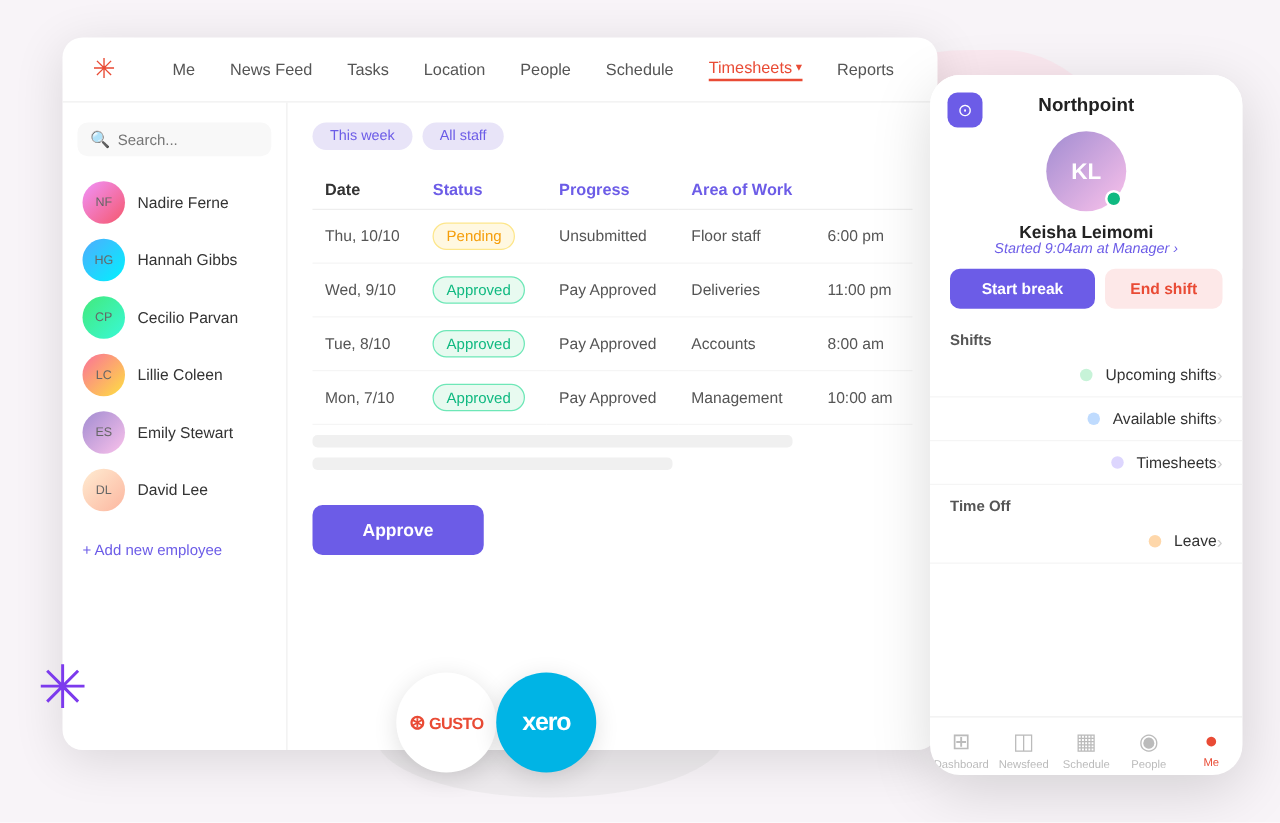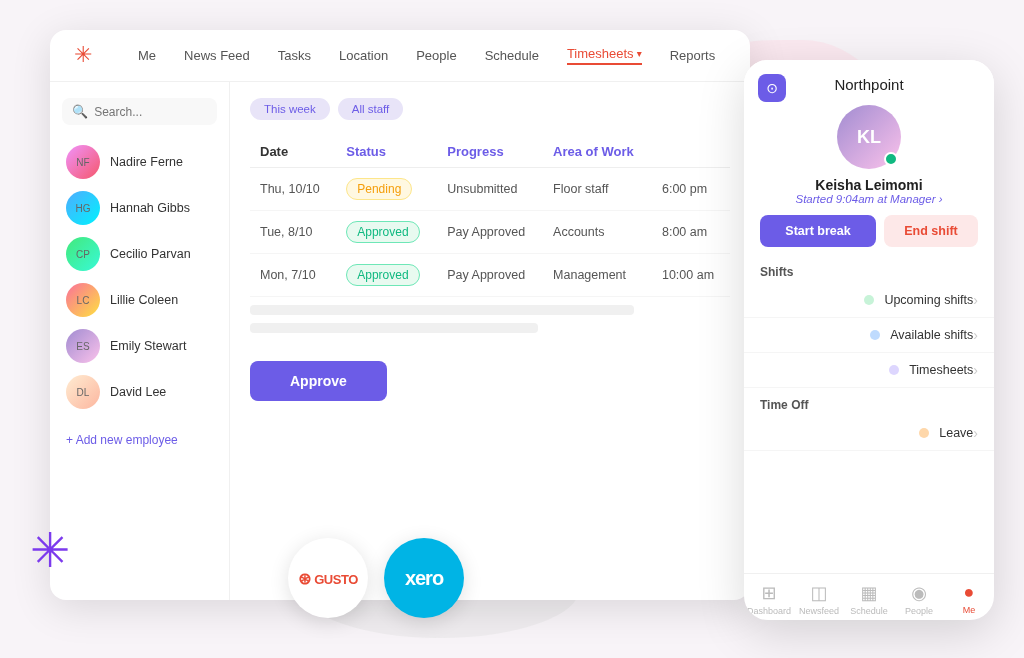--- a/index.html
+++ b/index.html
@@ -262,21 +262,21 @@
       flex-direction: column;
     }
 
     .mobile-header {
       background: #fff;
       padding: 16px 16px 0;
       text-align: center;
     }
     .mobile-company {
       font-size: 15px;
-      font-weight: 400;
+      font-weight: 700;
       color: #222;
       margin-bottom: 12px;
     }
     .mobile-avatar-wrap {
       position: relative;
       display: inline-block;
       margin-bottom: 8px;
     }
     .mobile-avatar {
       width: 64px;
@@ -409,24 +409,23 @@
     .mobile-nav-label {
       font-size: 9px;
       color: #bbb;
     }
     .mobile-nav-label.active-label { color: #e94b35; }
 
     
     .integration-logos {
       position: absolute;
       bottom: 40px;
-      left: 288px;
+      left: 317px;
       z-index: 4;
       display: flex;
-      gap: 16px;
     }
     .logo-circle {
       width: 80px;
       height: 80px;
       border-radius: 50%;
       background: #fff;
       box-shadow: 0 4px 20px rgba(0,0,0,0.12);
       display: flex;
       align-items: center;
       justify-content: center;
@@ -548,20 +547,29 @@
         <tr>
     <td>Thu, 10/10</td>
     <td>
       <span class="status-badge badge-pending">Pending</span>
     </td>
     <td>Unsubmitted</td>
     <td>Floor staff</td>
     <td>6:00 pm</td>
   </tr>
             <tr>
+    <td>Wed, 9/10</td>
+    <td>
+      <span class="status-badge badge-approved">Approved</span>
+    </td>
+    <td>Pay Approved</td>
+    <td>Deliveries</td>
+    <td>11:00 pm</td>
+  </tr>
+            <tr>
     <td>Tue, 8/10</td>
     <td>
       <span class="status-badge badge-approved">Approved</span>
     </td>
     <td>Pay Approved</td>
     <td>Accounts</td>
     <td>8:00 am</td>
   </tr>
             <tr>
     <td>Mon, 7/10</td>

